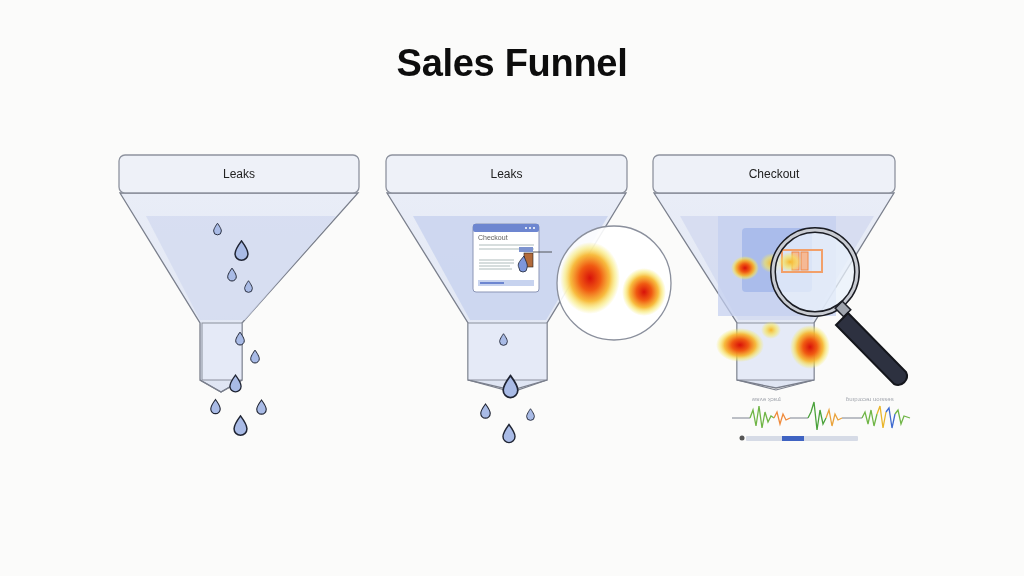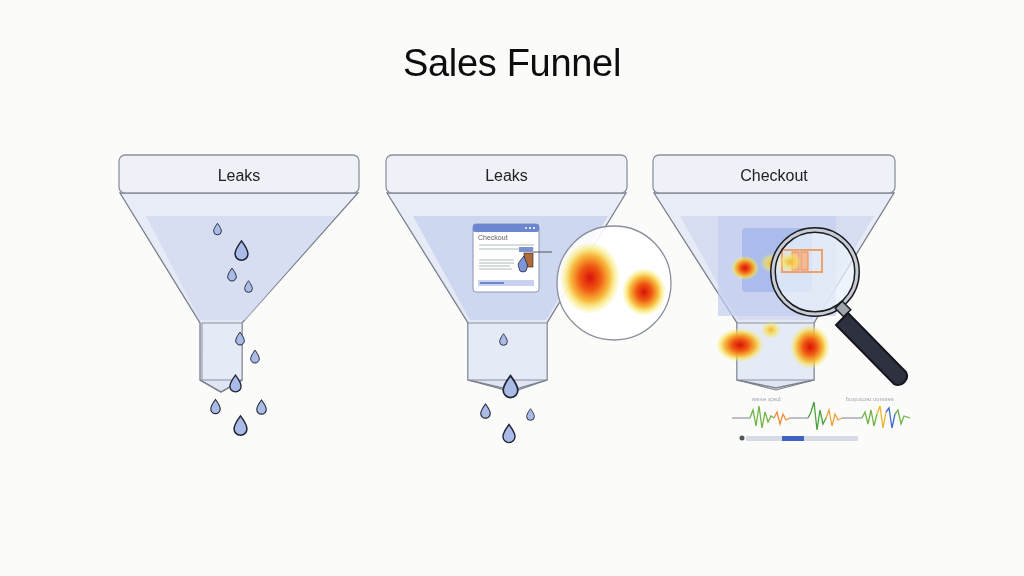--- a/index.html
+++ b/index.html
@@ -1,19 +1,19 @@
 <!DOCTYPE html>
 <html><head>
 <meta charset="utf-8">
 <style>
   html,body{margin:0;padding:0;}
   body{width:1024px;height:576px;background:#fbfbfa;position:relative;overflow:hidden;font-family:"Liberation Sans",sans-serif;}
-  .title{position:absolute;left:0;top:42px;width:1024px;text-align:center;font-size:38px;font-weight:normal;color:#0d0d0d;letter-spacing:-0.3px;}
+  .title{position:absolute;left:0;top:42px;width:1024px;text-align:center;font-size:38px;font-weight:bold;color:#0d0d0d;letter-spacing:-0.3px;}
   svg{position:absolute;left:0;top:0;}
-  .label{position:absolute;text-align:center;font-size:16px;color:#222;}
+  .label{position:absolute;text-align:center;font-size:12px;color:#222;}
   .tiny{position:absolute;font-size:6px;color:#8a8f99;white-space:nowrap;opacity:.8;}
 </style>
 </head>
 <body>
 
 <div class="title">Sales Funnel</div>
 
 <svg width="1024" height="576" viewBox="0 0 1024 576">
   <defs>
     <radialGradient id="heat" cx="50%" cy="50%" r="50%">

